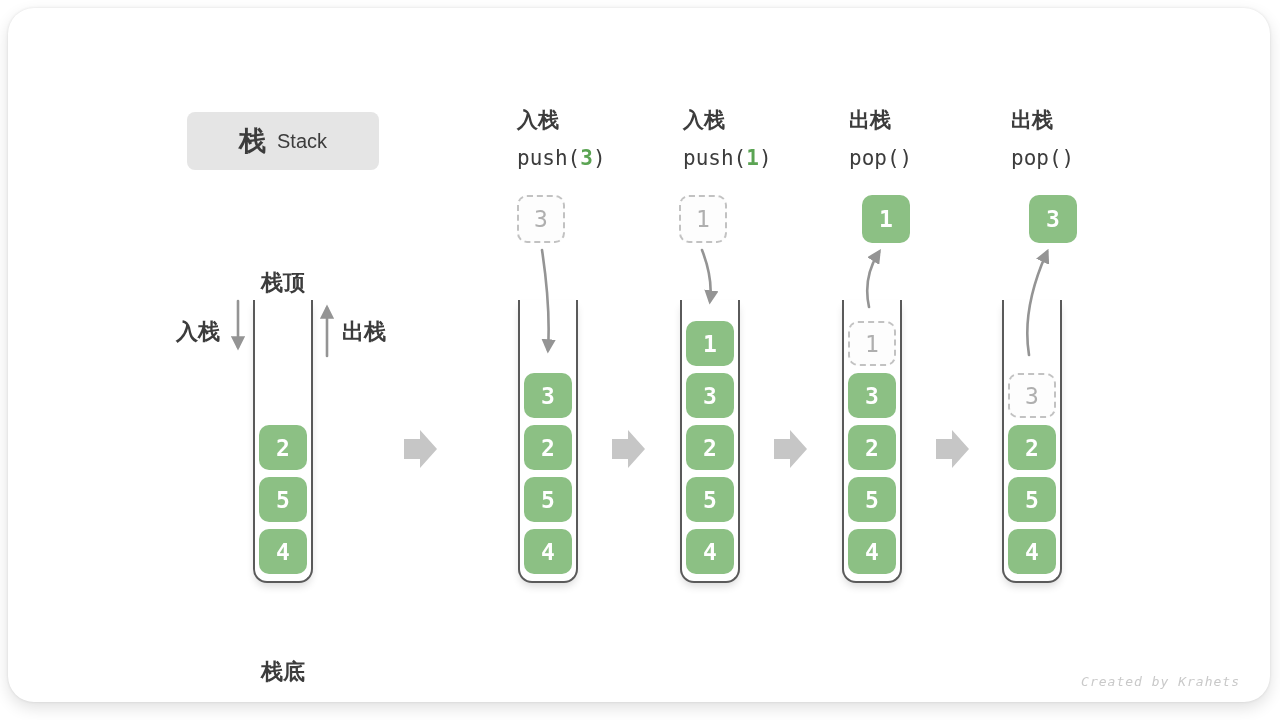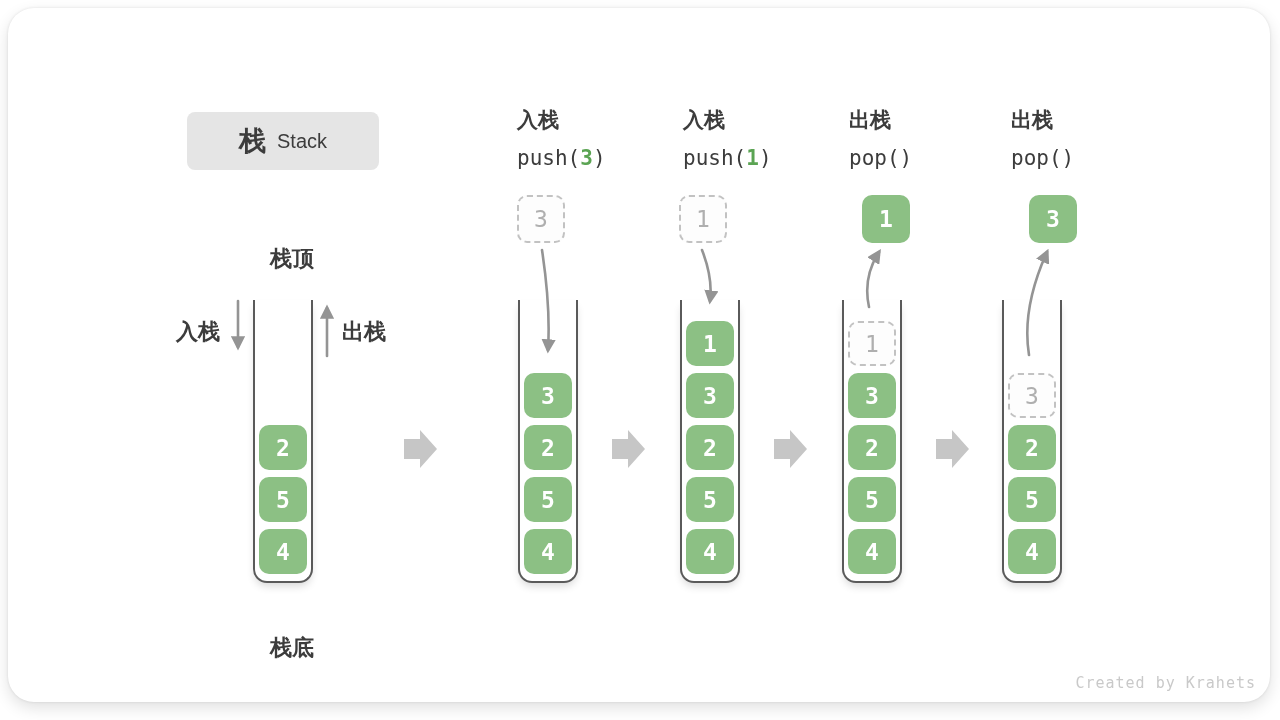--- a/index.html
+++ b/index.html
@@ -28,21 +28,21 @@
     color: var(--ink);
   }
   .title-badge .zh { font-size: 27px; font-weight: 700; }
   .title-badge .en { font-size: 20px; font-weight: 500; font-family: Liberation Sans, sans-serif; }
 
   .side-label {
     position: absolute;
     font-size: 22px; font-weight: 700; color: var(--ink);
     white-space: nowrap;
   }
-  .centered { width: 62px; text-align: right; }
+  .centered { width: 62px; text-align: center; margin-top: 24px; }
 
   .step-header {
     position: absolute; top: 101px;
     font-size: 21px; color: var(--ink);
     line-height: 38px; white-space: nowrap;
   }
   .step-header .op { display: block; font-weight: 600; }
   .step-header .code { display: block; font-family: "DejaVu Sans Mono", monospace; font-weight: 500; text-align: right; }
   .step-header .arg { color: var(--green-dark); font-weight: 700; }
 
@@ -79,24 +79,25 @@
     justify-content: flex-end; align-items: center;
     gap: 7px; padding-bottom: 7px;
   }
 
   #overlay { position: absolute; left: 0; top: 0; z-index: 5; pointer-events: none; }
   .curve { fill: none; stroke: var(--arrow); stroke-width: 2.6px; stroke-linecap: round; marker-end: url(#ah); }
   #ah path { fill: var(--arrow); }
   .blockarrow { fill: var(--block-arrow); }
 
   .watermark {
-    position: absolute; right: 24px; top: 674px;
+    position: absolute; right: 40px; top: 674px;
     font-family: "DejaVu Sans Mono", monospace;
-    font-size: 15px; letter-spacing: 1px;
+    font-size: 13px; letter-spacing: 1px;
     color: var(--watermark);
+    font-style: italic;
   }
 </style>
 </head>
 <body>
 
 <div id="frame">
   <div class="card"></div>
 
   <div class="title-badge">
     <span class="zh">栈</span>

